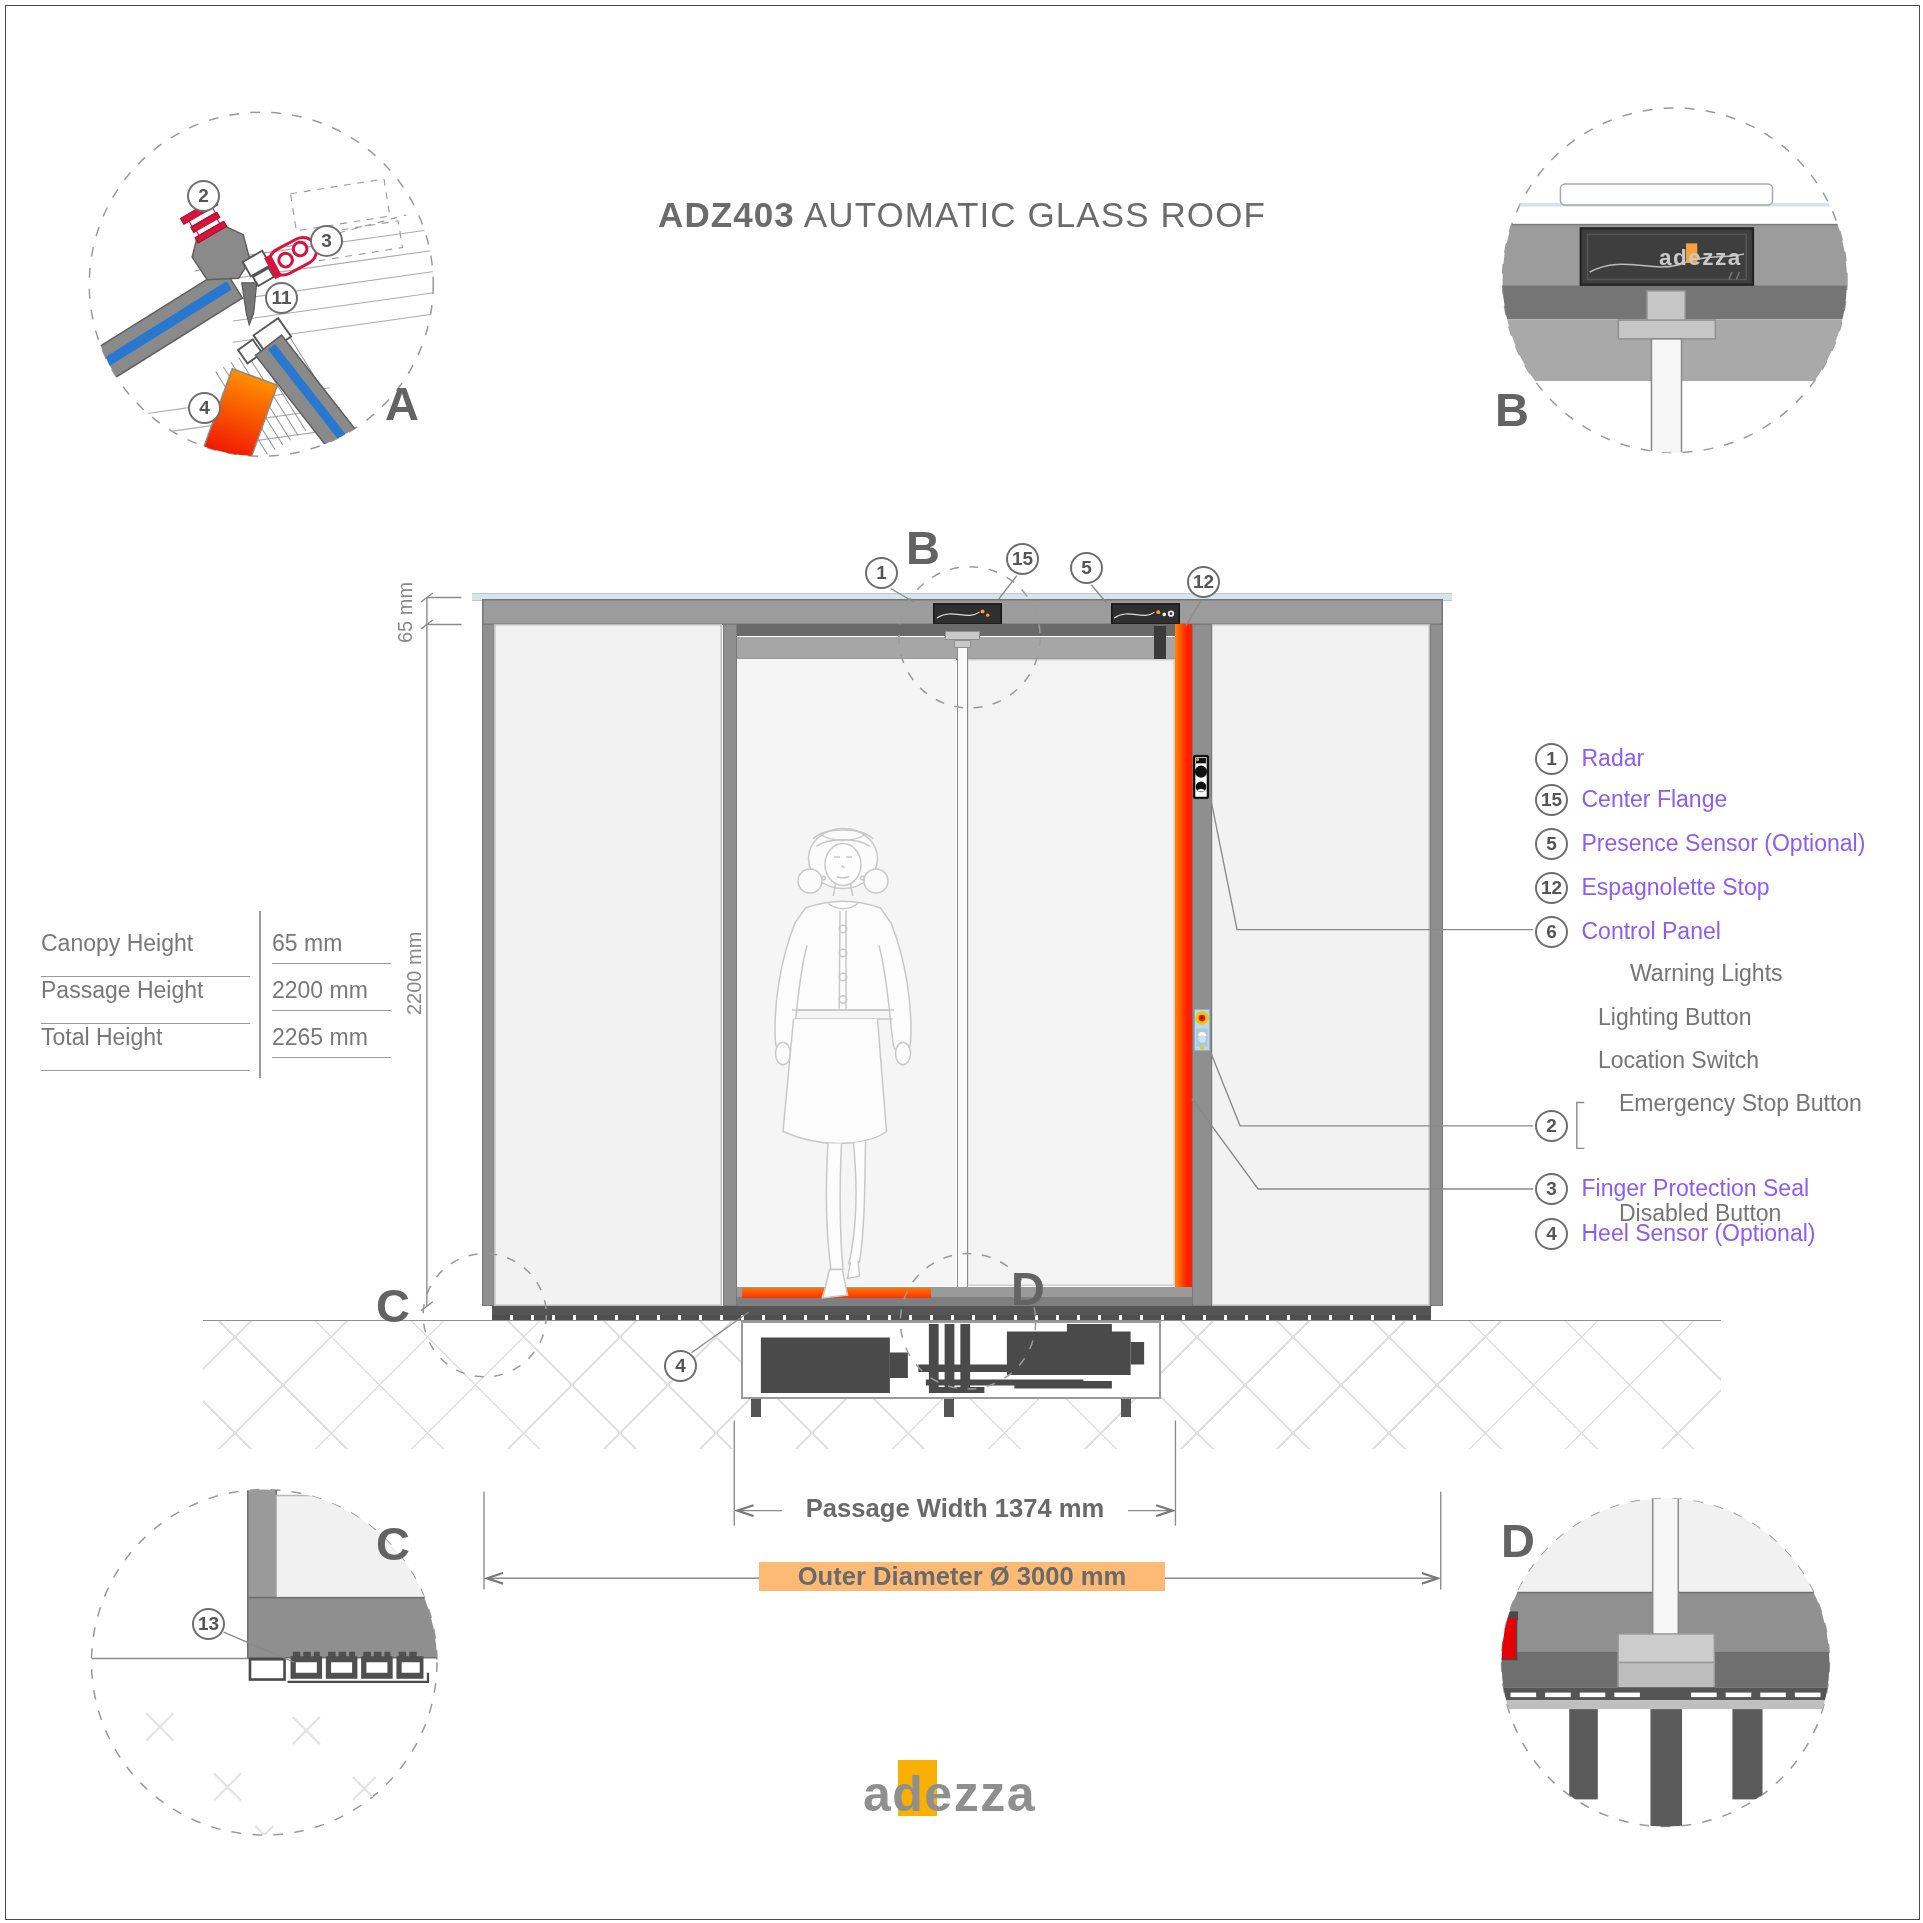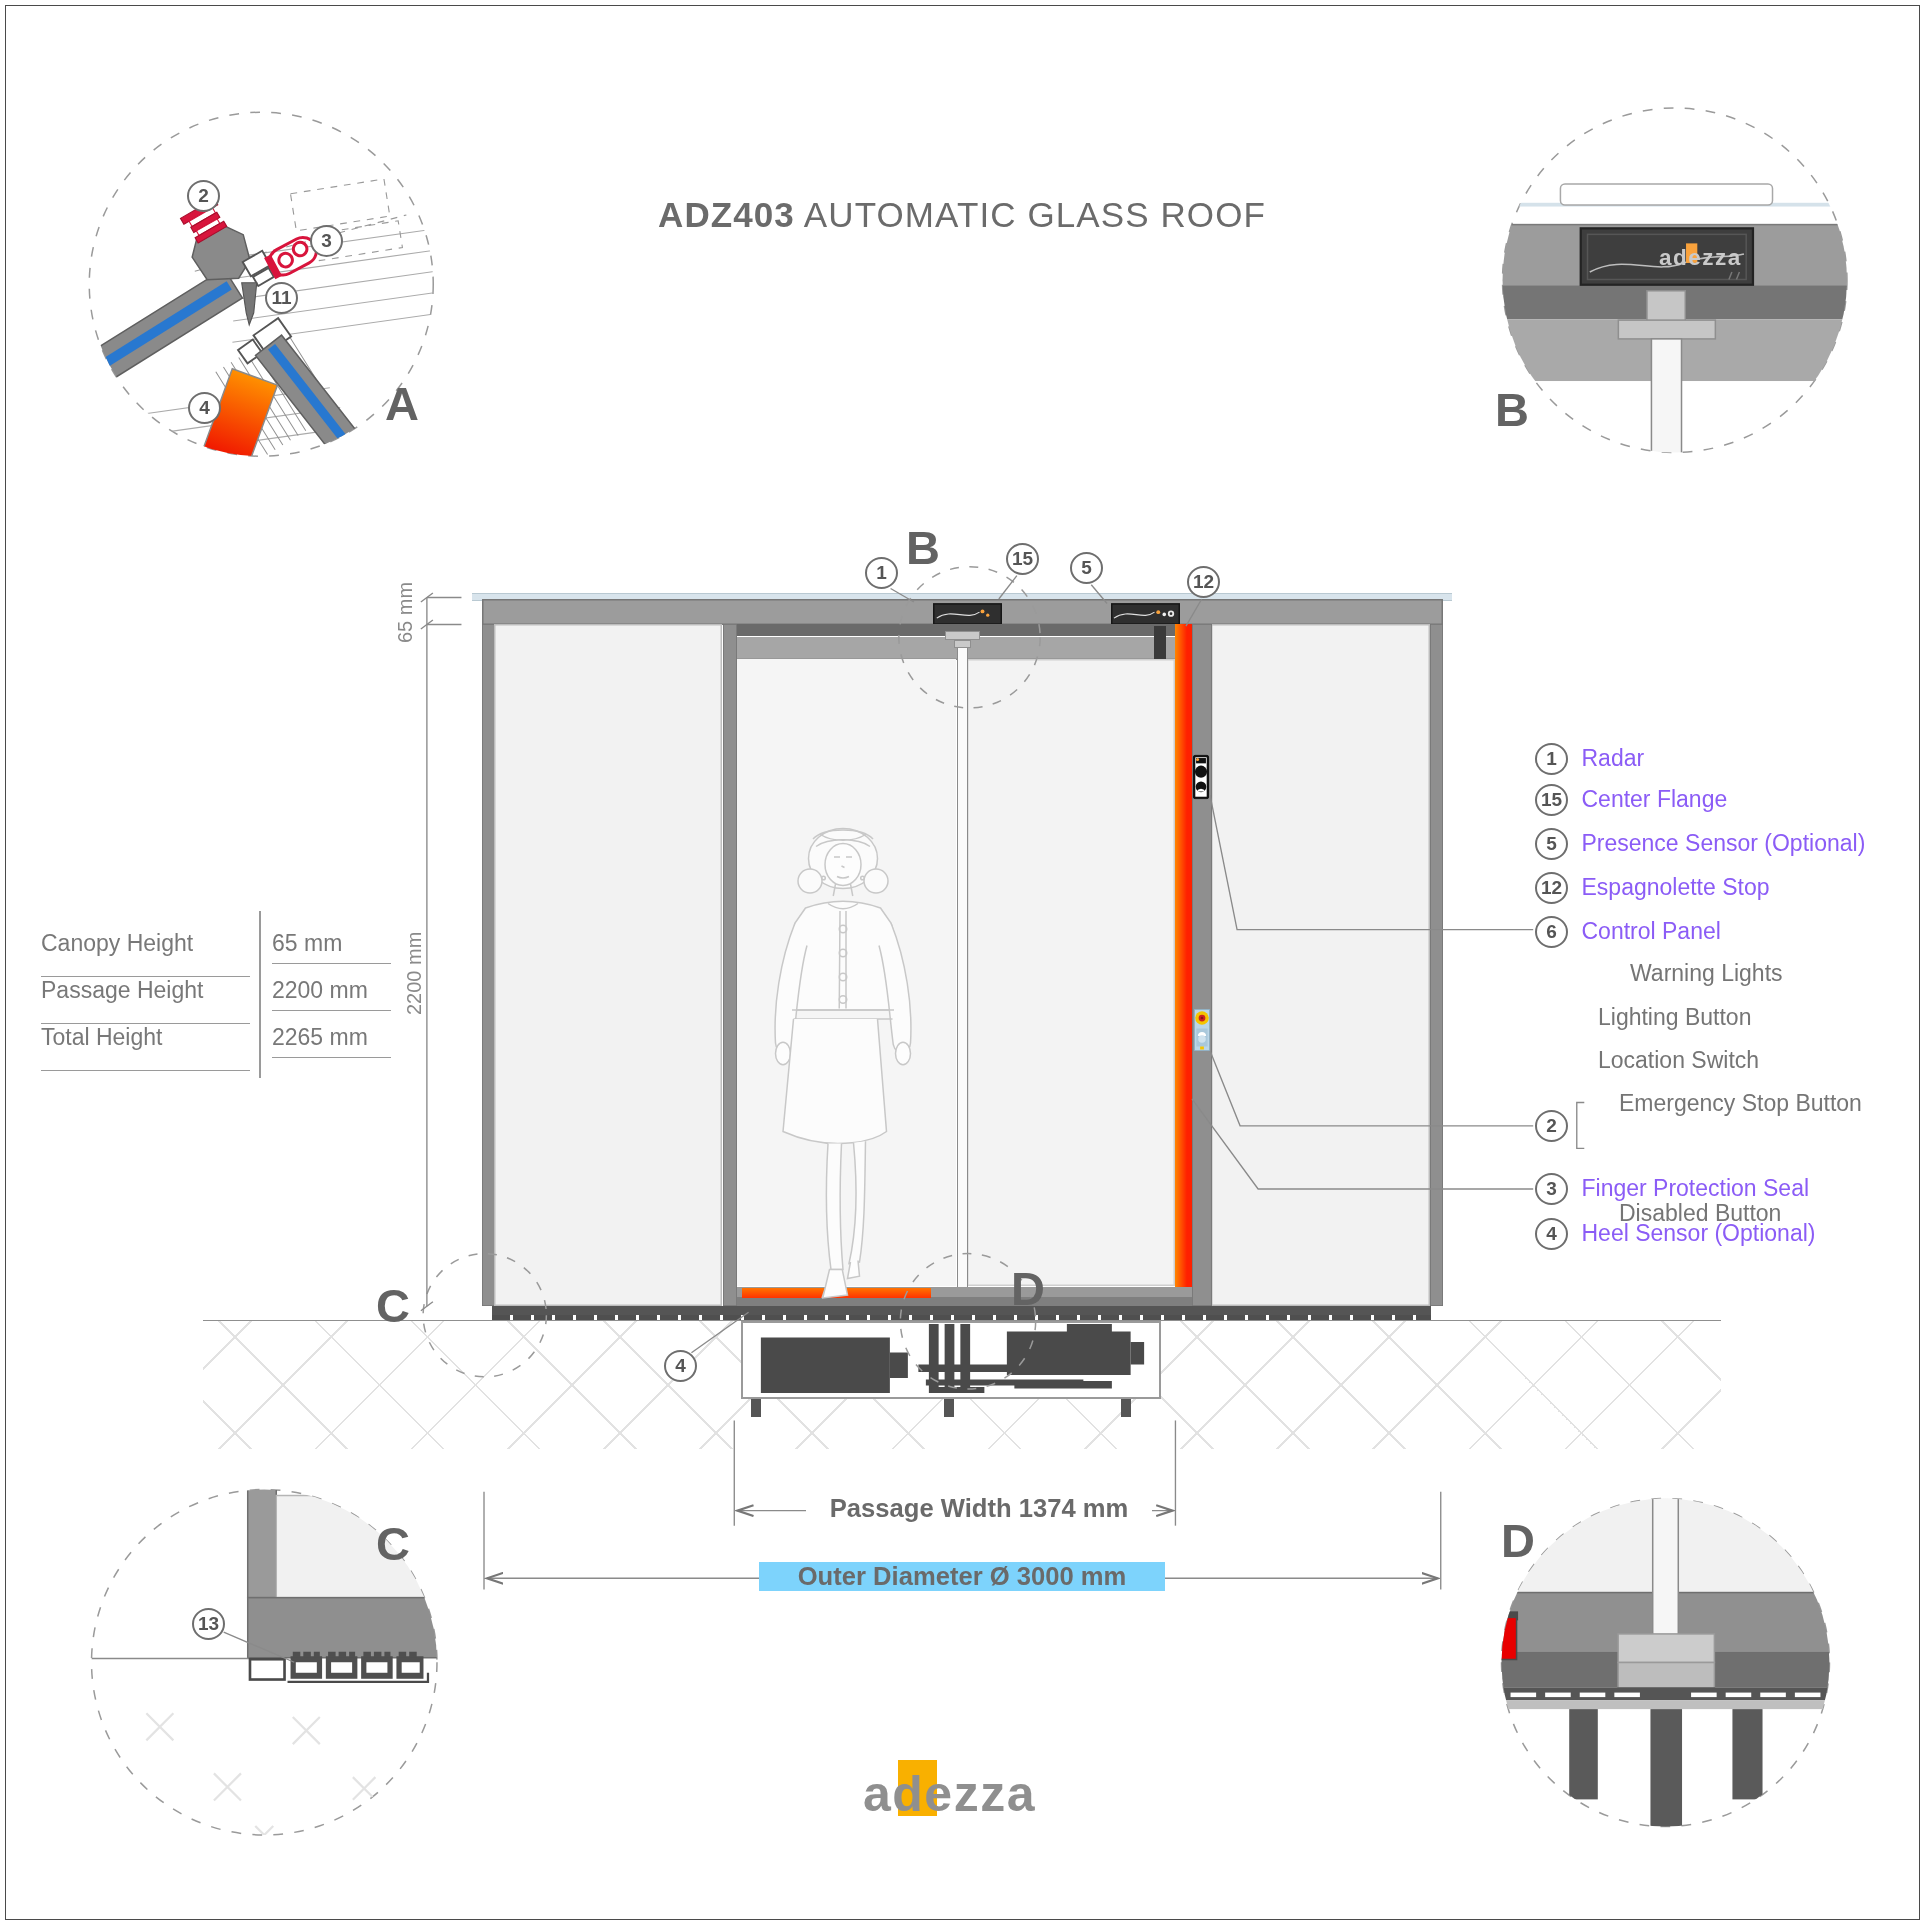--- a/index.html
+++ b/index.html
@@ -237,22 +237,22 @@
   <div class="sec" style="left:376px;top:1278px;">C</div>
   <div class="sec" style="left:1011px;top:1261px;">D</div>
   
   <div class="co" style="left:664px;top:1350px;z-index:9;">4</div>
 
   
   <div class="vtext" style="left:394px;top:580px;height:65px;">65 mm</div>
   <div class="vtext" style="left:403px;top:902px;height:143px;">2200 mm</div>
 
   
-  <div class="dimtxt" style="left:806px;top:1494px;width:346px;background:#fff;">Passage Width 1374 mm</div>
-  <div class="dimtxt" style="left:759px;top:1562px;width:406px;background:#7dd3fc;">Outer Diameter Ø 3000 mm</div>
+  <div class="dimtxt" style="left:782px;top:1494px;width:346px;background:#fff;">Passage Width 1374 mm</div>
+  <div class="dimtxt" style="left:759px;top:1562px;width:406px;background:#fdba74;">Outer Diameter Ø 3000 mm</div>
 
   
   <div class="vline" style="left:259px;top:911px;width:1.5px;height:167px;"></div>
   <div class="tbl-label" style="top:930px;">Canopy Height</div>
   <div class="tbl-val" style="top:930px;">65 mm</div>
   <div class="tbl-label" style="top:977px;">Passage Height</div>
   <div class="tbl-val" style="top:977px;">2200 mm</div>
   <div class="tbl-label" style="top:1024px;">Total Height</div>
   <div class="tbl-val" style="top:1024px;">2265 mm</div>
 

